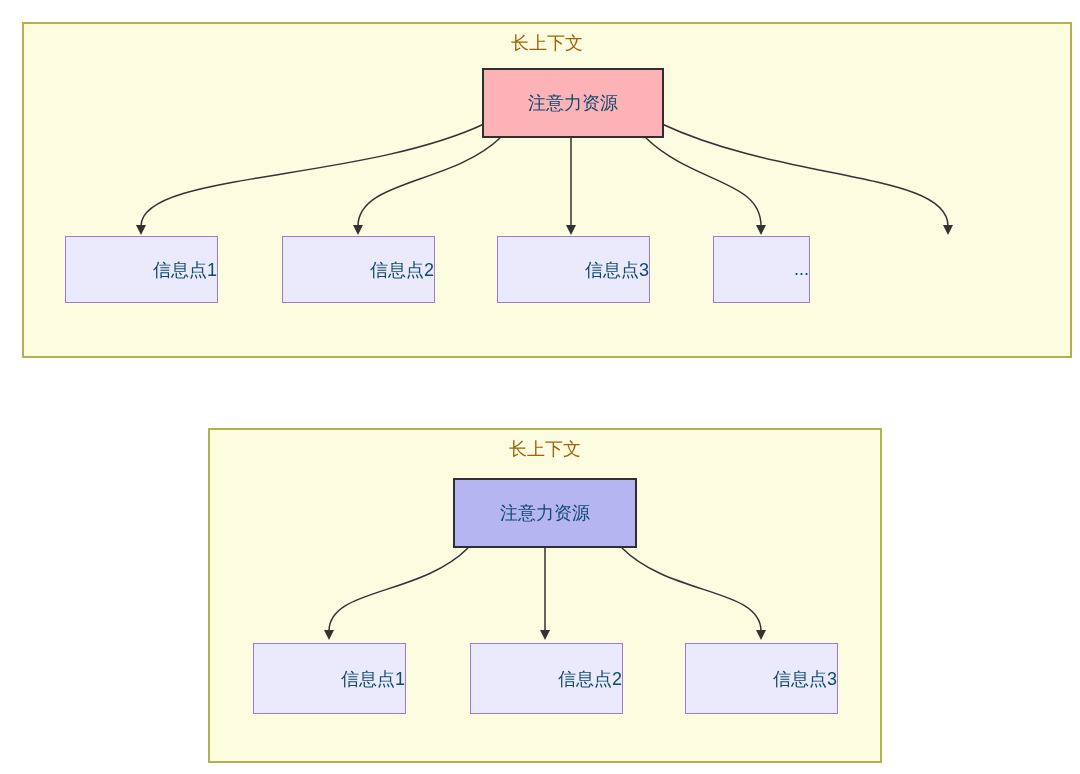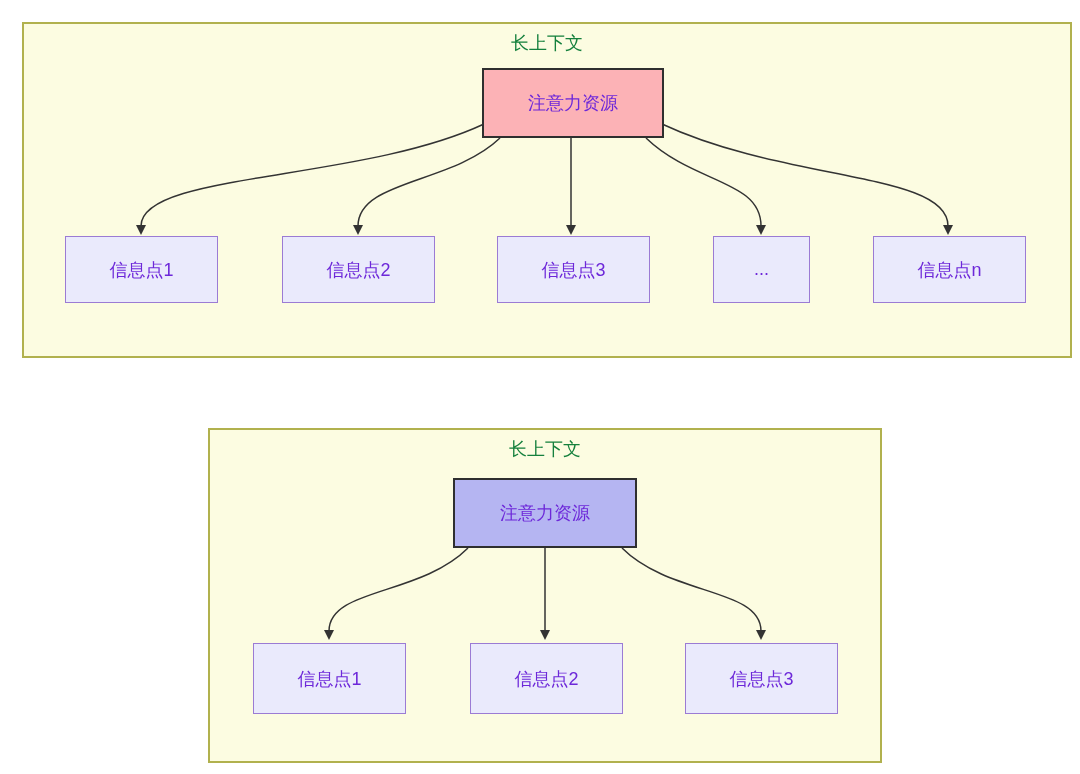--- a/index.html
+++ b/index.html
@@ -20,21 +20,21 @@
     box-sizing: border-box;
     border: 2px solid #b1b14e;
     background: #fcfce1;
     z-index: 0;
   }
   .container .ctitle {
     width: 100%;
     text-align: center;
     padding-top: 7px;
     font-size: 18px;
-    color: #15803d;
+    color: #a16207;
   }
   .arrows {
     position: absolute;
     left: 0;
     top: 0;
     z-index: 1;
     pointer-events: none;
   }
   .arrows path.link {
     fill: none;
@@ -42,28 +42,29 @@
     stroke-width: 1.5;
   }
   .node {
     position: absolute;
     box-sizing: border-box;
     display: flex;
     align-items: center;
     justify-content: center;
     z-index: 2;
     font-size: 18px;
-    color: #6d28d9;
+    color: #0c4a6e;
   }
   .node.hub {
     border: 2.5px solid #2f2f2f;
   }
   .node.info {
     border: 1.5px solid #9b7bd4;
     background: #eaeafc;
+    justify-content: flex-end;
   }
 </style>
 </head>
 <body>
 
 <div class="canvas">
 
   <div class="container" style="left: 22px; top: 22px; width: 1050px; height: 336px; background-color: rgb(252, 252, 225); border-color: rgb(177, 177, 78);">
     <div class="ctitle">长上下文</div>
   </div>
@@ -99,23 +100,20 @@
   </div>
   <div class="node info" style="left: 282px; top: 236px; width: 153px; height: 67px; background-color: rgb(234, 234, 252); border-color: rgb(155, 123, 212);">
     <span>信息点2</span>
   </div>
   <div class="node info" style="left: 497px; top: 236px; width: 153px; height: 67px; background-color: rgb(234, 234, 252); border-color: rgb(155, 123, 212);">
     <span>信息点3</span>
   </div>
   <div class="node info" style="left: 713px; top: 236px; width: 97px; height: 67px; background-color: rgb(234, 234, 252); border-color: rgb(155, 123, 212);">
     <span>...</span>
   </div>
-  <div class="node info" style="left: 873px; top: 236px; width: 153px; height: 67px; background-color: rgb(234, 234, 252); border-color: rgb(155, 123, 212);">
-    <span>信息点n</span>
-  </div>
 
   <div class="node hub" style="left: 453px; top: 478px; width: 184px; height: 70px; background-color: rgb(181, 181, 242); border-color: rgb(47, 47, 47);">
     <span>注意力资源</span>
   </div>
 
   <div class="node info" style="left: 253px; top: 643px; width: 153px; height: 71px; background-color: rgb(234, 234, 252); border-color: rgb(155, 123, 212);">
     <span>信息点1</span>
   </div>
   <div class="node info" style="left: 470px; top: 643px; width: 153px; height: 71px; background-color: rgb(234, 234, 252); border-color: rgb(155, 123, 212);">
     <span>信息点2</span>

